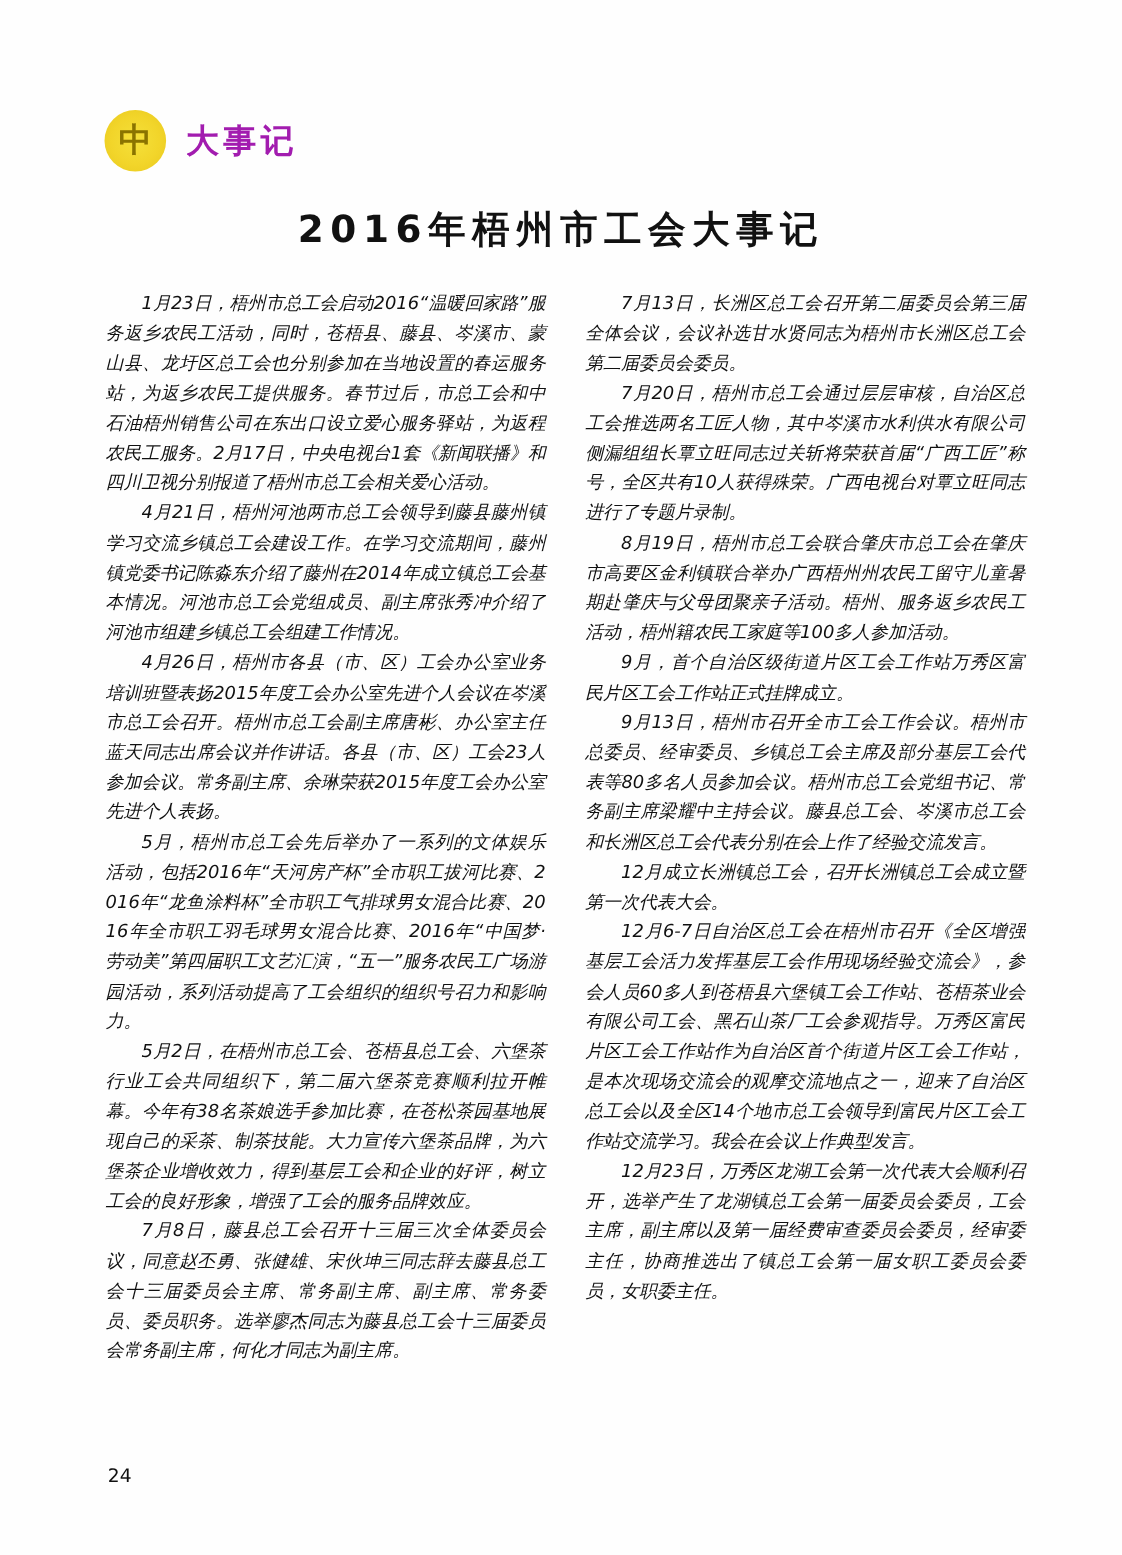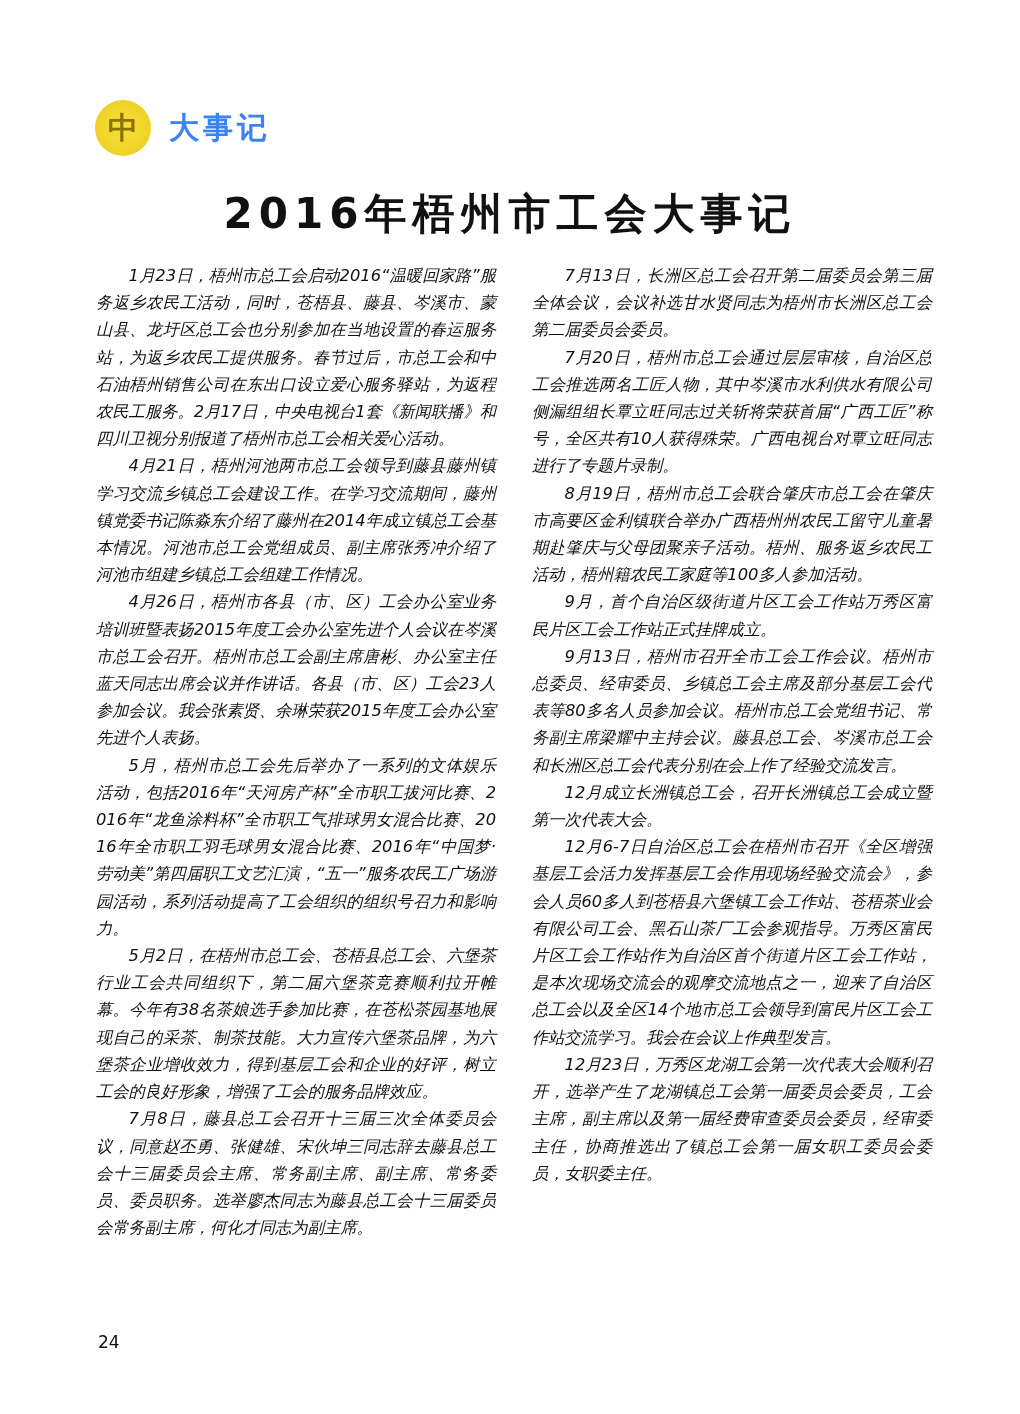--- a/index.html
+++ b/index.html
@@ -37,30 +37,30 @@
     color: #8a7300;
     font-size: 30px;
     font-weight: bold;
     font-family: "DejaVu Sans", "Liberation Sans", sans-serif;
     line-height: 1;
   }
   .header-title {
     font-size: 30px;
     font-weight: bold;
     letter-spacing: 4px;
-    color: #3b82f6;
+    color: #a21caf;
     font-family: "DejaVu Sans", "Liberation Sans", sans-serif;
   }
   .doc-title {
     position: absolute;
     left: 0;
     right: 0;
     top: 186px;
     text-align: center;
-    font-size: 42px;
+    font-size: 34px;
     font-weight: bold;
     letter-spacing: 6px;
     color: #111;
     font-family: "DejaVu Sans", "Liberation Sans", sans-serif;
   }
   .columns {
     position: absolute;
     left: 96px;
     top: 262px;
     width: 836px;
@@ -102,21 +102,21 @@
     </div>
     <div class="header-title">大事记</div>
   </div>
 
   <div class="doc-title">2016年梧州市工会大事记</div>
 
   <div class="columns">
     <div class="column">
       <p class="para">1月23日，梧州市总工会启动2016“温暖回家路”服务返乡农民工活动，同时，苍梧县、藤县、岑溪市、蒙山县、龙圩区总工会也分别参加在当地设置的春运服务站，为返乡农民工提供服务。春节过后，市总工会和中石油梧州销售公司在东出口设立爱心服务驿站，为返程农民工服务。2月17日，中央电视台1套《新闻联播》和四川卫视分别报道了梧州市总工会相关爱心活动。</p>
       <p class="para">4月21日，梧州河池两市总工会领导到藤县藤州镇学习交流乡镇总工会建设工作。在学习交流期间，藤州镇党委书记陈淼东介绍了藤州在2014年成立镇总工会基本情况。河池市总工会党组成员、副主席张秀冲介绍了河池市组建乡镇总工会组建工作情况。</p>
-      <p class="para">4月26日，梧州市各县（市、区）工会办公室业务培训班暨表扬2015年度工会办公室先进个人会议在岑溪市总工会召开。梧州市总工会副主席唐彬、办公室主任蓝天同志出席会议并作讲话。各县（市、区）工会23人参加会议。我会张素贤、余琳荣获2015年度工会办公室先进个人表扬。</p>
+      <p class="para">4月26日，梧州市各县（市、区）工会办公室业务培训班暨表扬2015年度工会办公室先进个人会议在岑溪市总工会召开。梧州市总工会副主席唐彬、办公室主任蓝天同志出席会议并作讲话。各县（市、区）工会23人参加会议。常务副主席、余琳荣获2015年度工会办公室先进个人表扬。</p>
       <p class="para">5月，梧州市总工会先后举办了一系列的文体娱乐活动，包括2016年“天河房产杯”全市职工拔河比赛、2016年“龙鱼涂料杯”全市职工气排球男女混合比赛、2016年全市职工羽毛球男女混合比赛、2016年“中国梦·劳动美”第四届职工文艺汇演，“五一”服务农民工广场游园活动，系列活动提高了工会组织的组织号召力和影响力。</p>
       <p class="para">5月2日，在梧州市总工会、苍梧县总工会、六堡茶行业工会共同组织下，第二届六堡茶竞赛顺利拉开帷幕。今年有38名茶娘选手参加比赛，在苍松茶园基地展现自己的采茶、制茶技能。大力宣传六堡茶品牌，为六堡茶企业增收效力，得到基层工会和企业的好评，树立工会的良好形象，增强了工会的服务品牌效应。</p>
       <p class="para">7月8日，藤县总工会召开十三届三次全体委员会议，同意赵丕勇、张健雄、宋伙坤三同志辞去藤县总工会十三届委员会主席、常务副主席、副主席、常务委员、委员职务。选举廖杰同志为藤县总工会十三届委员会常务副主席，何化才同志为副主席。</p>
     </div>
     <div class="column">
       <p class="para">7月13日，长洲区总工会召开第二届委员会第三届全体会议，会议补选甘水贤同志为梧州市长洲区总工会第二届委员会委员。</p>
       <p class="para">7月20日，梧州市总工会通过层层审核，自治区总工会推选两名工匠人物，其中岑溪市水利供水有限公司侧漏组组长覃立旺同志过关斩将荣获首届“广西工匠”称号，全区共有10人获得殊荣。广西电视台对覃立旺同志进行了专题片录制。</p>
       <p class="para">8月19日，梧州市总工会联合肇庆市总工会在肇庆市高要区金利镇联合举办广西梧州州农民工留守儿童暑期赴肇庆与父母团聚亲子活动。梧州、服务返乡农民工活动，梧州籍农民工家庭等100多人参加活动。</p>
       <p class="para">9月，首个自治区级街道片区工会工作站万秀区富民片区工会工作站正式挂牌成立。</p>
       <p class="para">9月13日，梧州市召开全市工会工作会议。梧州市总委员、经审委员、乡镇总工会主席及部分基层工会代表等80多名人员参加会议。梧州市总工会党组书记、常务副主席梁耀中主持会议。藤县总工会、岑溪市总工会和长洲区总工会代表分别在会上作了经验交流发言。</p>

